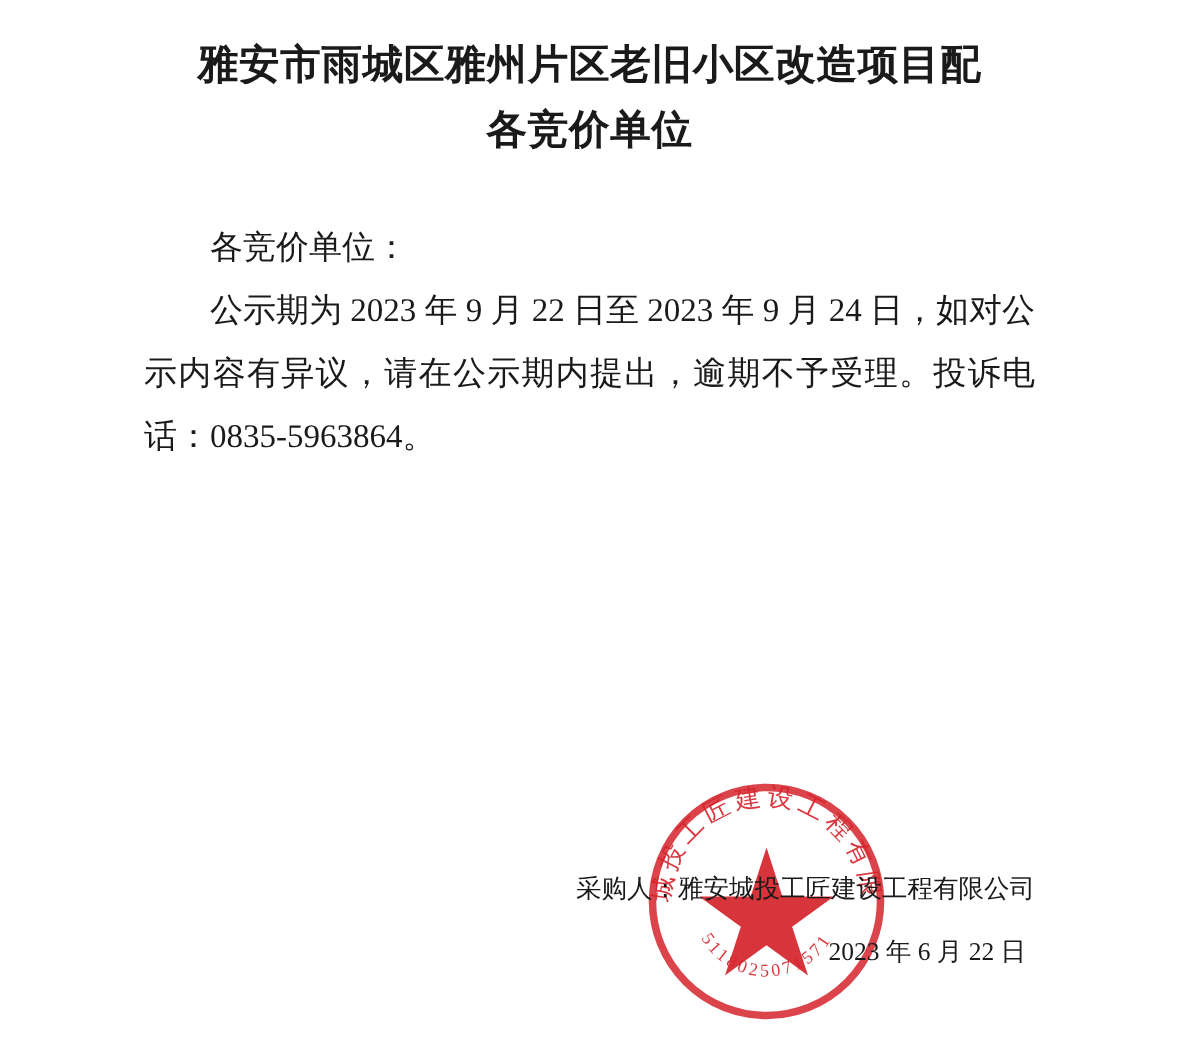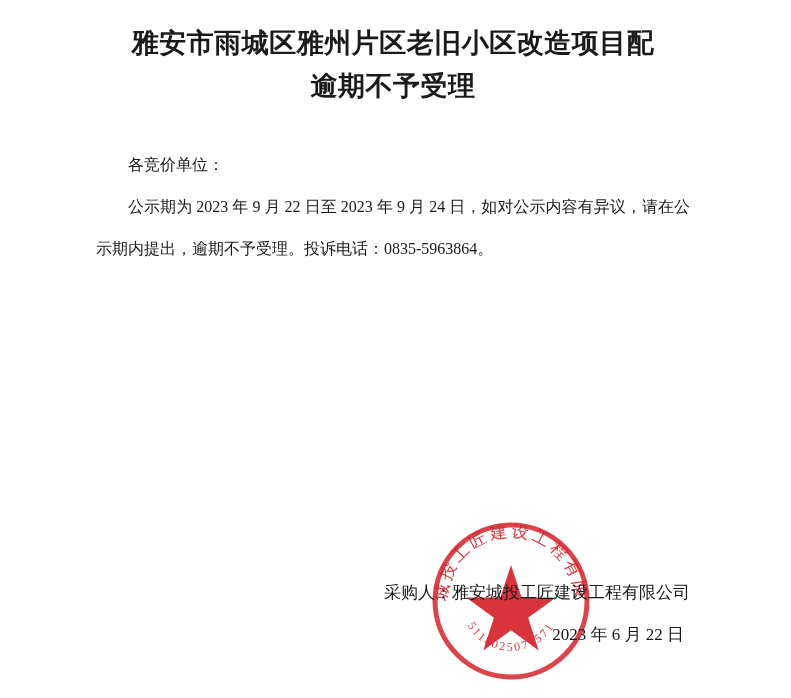--- a/index.html
+++ b/index.html
@@ -41,21 +41,21 @@
     margin-top: 36px;
     font-size: 20.5px;
     line-height: 42px;
     text-align: justify;
     text-justify: inter-ideograph;
   }
 
   .para {
     margin: 0;
     text-indent: 2em;
-    font-size: 16px;
+    font-size: 22px;
     line-height: 42px;
   }
 
   .para + .para {
     margin-top: 0;
   }
 
   .salutation {
     text-indent: 2em;
   }
@@ -95,21 +95,21 @@
     height: 172px;
   }
 </style>
 </head>
 <body>
 
 <div class="page">
 
   <h1 class="doc-title">
     <span>雅安市雨城区雅州片区老旧小区改造项目配</span>
-    <span>逾期不予受理</span>
+    <span>各竞价单位</span>
   </h1>
 
   <div class="body-block">
     <p class="para salutation">各竞价单位：</p>
     <p class="para">公示期为 2023 年 9 月 22 日至 2023 年 9 月 24 日，如对公示内容有异议，请在公示期内提出，逾期不予受理。投诉电话：0835-5963864。</p>
   </div>
 
   <div class="seal">
     <svg viewBox="0 0 172 172" xmlns="http://www.w3.org/2000/svg">
       <defs>

